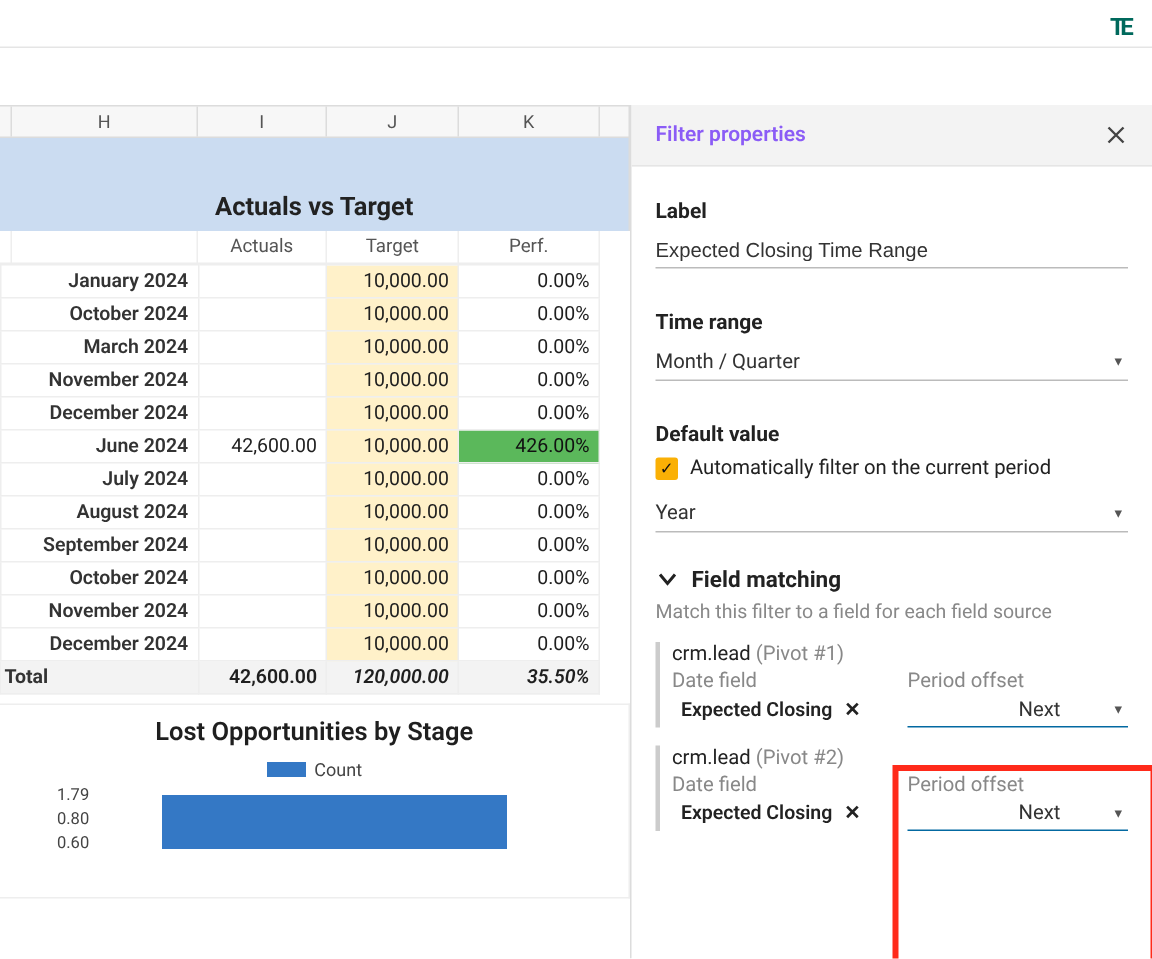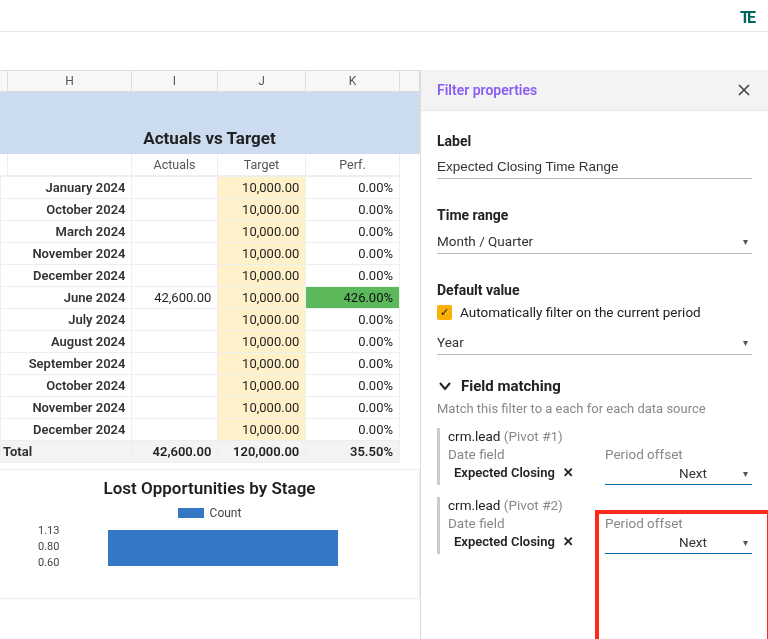--- a/index.html
+++ b/index.html
@@ -93,21 +93,21 @@
     padding: 0 6px;
     vertical-align: middle;
   }
   td.month { width:132px; text-align: right; font-weight:600; color:#333;}
   td.actual { width:86px; text-align: right; }
   td.target { width:88px; text-align: right; background:#fff1c9; }
   td.perf   { width:94px; text-align: right; }
   td.perf.green { background:#5bb85b; color:#111;}
   tr.total td { background:#f3f3f3; font-weight:600;}
   tr.total td.month { text-align:left; padding-left:2px; font-weight:700;}
-  tr.total td.perf, tr.total td.target { background:#f3f3f3;}
+  tr.total td.perf, tr.total td.target { background:#f3f3f3;font-style:italic;}
   .chart-card {
     margin-top:6px;
     border:1px solid #eee;
     padding:8px 8px 0 8px;
     border-left:none;
     height:130px;
     overflow:hidden;
   }
   .chart-title { font-size:17px; font-weight:600; text-align:center; }
   .legend { display:flex; justify-content:center; gap:6px; align-items:center; margin-top:8px; font-size:12px; color:#444;}
@@ -318,21 +318,21 @@
         </tbody>
     </table>
 
     <div class="chart-card">
       <div class="chart-title">Lost Opportunities by Stage</div>
       <div class="legend">
         <span class="legend-swatch"></span>
         <span>Count</span>
       </div>
       <div class="chart-area">
-        <span class="ytick" style="top:4px">1.13</span>
+        <span class="ytick" style="top:4px">1.79</span>
         <span class="ytick" style="top:20px">0.80</span>
         <span class="ytick" style="top:36px">0.60</span>
         <div class="bar" style="left:100px; top:4px; width:230px; height:36px"></div>
       </div>
     </div>
   </div>
 
   <div class="panel">
     <div class="panel-header">
       <span>Filter properties</span>
@@ -365,21 +365,21 @@
         <span class="caret">▾</span>
       </div>
 
       <div class="section-gap"></div>
       <div class="collapser">
         <svg viewBox="0 0 16 16">
             <path d="M3 5 L8 11 L13 5" stroke="#222" stroke-width="2" fill="none"></path>
           </svg>
         <span>Field matching</span>
       </div>
-      <div class="hint">Match this filter to a each for each data source</div>
+      <div class="hint">Match this filter to a field for each field source</div>
 
       <div id="sources">
           <div class="match-block">
             <div><span>crm.lead</span> <span class="muted">(Pivot #1)</span></div>
             <div class="match-row">
               <div class="match-col"><div class="muted">Date field</div><div class="pill">Expected Closing<span class="x">✕</span></div></div>
               <div class="match-col">
                 <div class="muted">Period offset</div>
                 <div class="dropdown">
                   <span>Next</span>

